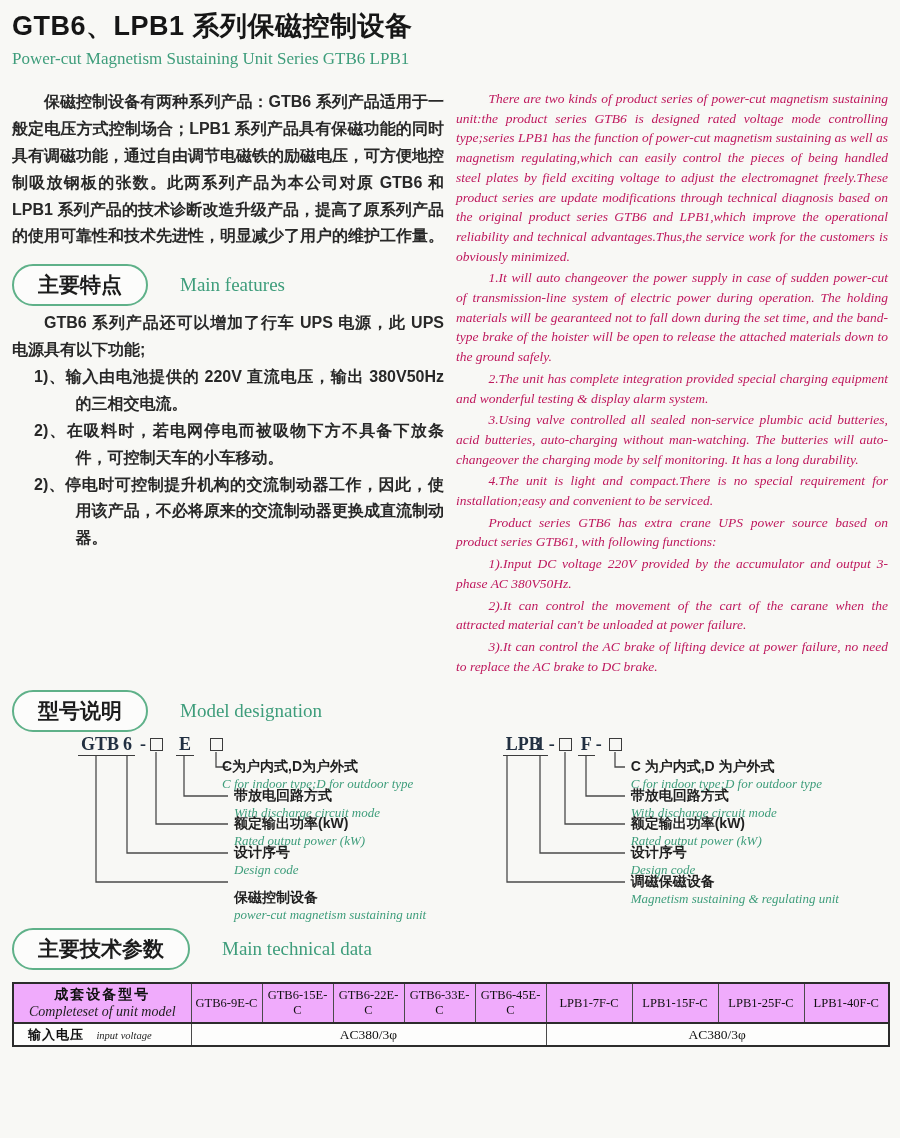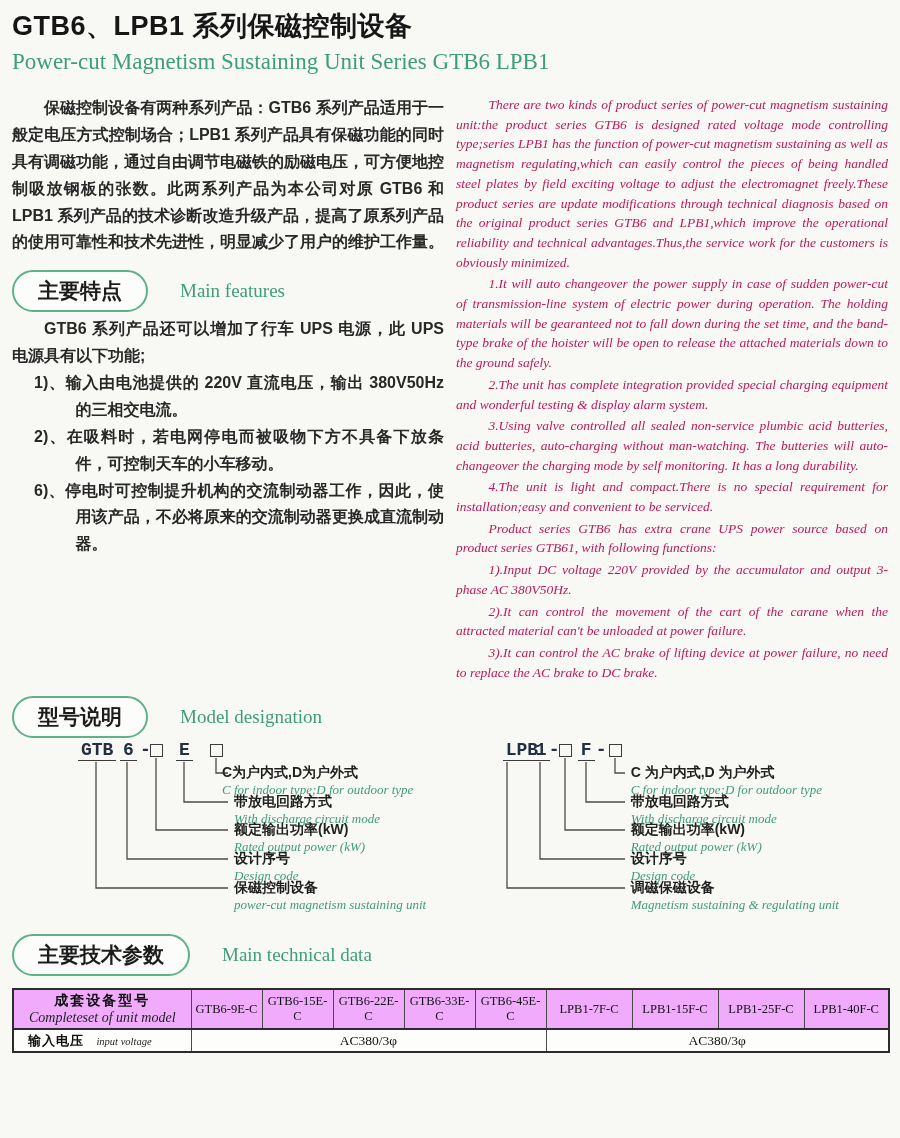--- a/index.html
+++ b/index.html
@@ -4,21 +4,21 @@
 <style>
   * { margin:0; padding:0; box-sizing:border-box; }
   html,body { background:#e9e8e4; }
   .page {
     position:relative; width:900px; height:1138px; margin:0 auto;
     background:#f8f8f5; padding:8px 12px 0 12px; overflow:hidden;
     font-family:"Liberation Sans", sans-serif; color:#262626;
   }
   
   .title { font-size:27px; font-weight:bold; color:#161616; letter-spacing:.5px; }
-  .subtitle { margin-top:5px; font-family:"Liberation Serif", serif; font-size:23px; color:#3e9d7b; }
+  .subtitle { margin-top:5px; font-family:"Liberation Serif", serif; font-size:17px; color:#3e9d7b; }
   
   .cols { display:flex; margin-top:20px; }
   .col-left  { width:438px; }
   .col-right { width:438px; margin-left:12px; }
   .zh { font-size:16px; font-weight:600; line-height:1.68; text-align:justify; color:#282828; }
   .zh.intro { text-indent:2em; }
   .feat-list { margin-top:12px; }
   .zh.feat { margin-left:10px; padding-left:2.1em; text-indent:-2.1em; }
   .zh.ups-intro { text-indent:2em; }
   .sub-list { }
@@ -35,21 +35,21 @@
   .head-en { margin-left:32px; font-family:"Liberation Serif", serif; font-size:19px; color:#3e9d7b; }
   .features-head { margin-top:14px; margin-bottom:4px; }
   .model-head { margin-top:14px; }
   .table-head { margin-top:16px;text-align:center; }
   
   .diagrams { display:flex; padding-left:58px; margin-top:2px; }
   .diagram { position:relative; height:178px; }
   .diagram.left  { width:437px; }
   .diagram.right { width:425px; }
   .dg-lines { position:absolute; left:0; top:0; }
-  .seg { position:absolute; top:0; font-family:Liberation Mono, monospace;
+  .seg { position:absolute; top:0; font-family:Liberation Serif, serif;
          font-weight:bold; font-size:18px; color:#223041; }
   .seg.u { border-bottom:1.5px solid #3c3c3c; padding:0 3px; }
   .seg.box { width:13px; height:13px; top:4px; border:1.6px solid #3c3c3c; background:transparent; }
   .dg-label { position:absolute; }
   .dg-zh { font-size:14px; font-weight:bold; color:#1f1f1f; white-space:nowrap; }
   .dg-en { font-family:"Liberation Serif", serif; font-style:italic; font-size:13px;
            color:#3e9d7b; white-space:nowrap; margin-top:0px; }
   
   .tech-table { margin-top:12px; width:876px; border-collapse:collapse;
                 border:2px solid #2c2c2c; table-layout:fixed; }
@@ -87,21 +87,21 @@
         <span class="pill">主要特点</span>
         <span class="head-en">Main features</span>
       </div>
 
 
       <p class="zh ups-intro">GTB6 系列产品还可以增加了行车 UPS 电源，此 UPS 电源具有以下功能;</p>
 
       <div class="sub-list">
         <p class="zh sub">1)、输入由电池提供的 220V 直流电压，输出 380V50Hz 的三相交电流。</p>
         <p class="zh sub">2)、在吸料时，若电网停电而被吸物下方不具备下放条件，可控制天车的小车移动。</p>
-        <p class="zh sub">6)、停电时可控制提升机构的交流制动器工作，因此，使用该产品，不必将原来的交流制动器更换成直流制动器。</p>
+        <p class="zh sub">2)、停电时可控制提升机构的交流制动器工作，因此，使用该产品，不必将原来的交流制动器更换成直流制动器。</p>
       </div>
     </div>
 
     <div class="col-right">
       <p class="en-p">There are two kinds of product series of power-cut magnetism sustaining unit:the product series GTB6 is designed rated voltage mode controlling type;series LPB1 has the function of power-cut magnetism sustaining as well as magnetism regulating,which can easily control the pieces of being handled steel plates by field exciting voltage to adjust the electromagnet freely.These product series are update modifications through technical diagnosis based on the original product series GTB6 and LPB1,which improve the operational reliability and technical advantages.Thus,the service work for the customers is obviously minimized.</p>
       <p class="en-p first-item">1.It will auto changeover the power supply in case of sudden power-cut of transmission-line system of electric power during operation. The holding materials will be gearanteed not to fall down during the set time, and the band-type brake of the hoister will be open to release the attached materials down to the ground safely.</p>
       <p class="en-p">2.The unit has complete integration provided special charging equipment and wonderful testing &amp; display alarm system.</p>
       <p class="en-p">3.Using valve controlled all sealed non-service plumbic acid butteries, acid butteries, auto-charging without man-watching. The butteries will auto-changeover the charging mode by self monitoring. It has a long durability.</p>
       <p class="en-p">4.The unit is light and compact.There is no special requirement for installation;easy and convenient to be serviced.</p>
       <p class="en-p">Product series GTB6 has extra crane UPS power source based on product series GTB61, with following functions:</p>
@@ -144,21 +144,21 @@
         <div class="dg-en">With discharge circuit mode</div>
       </div>
       <div class="dg-label" style="left:164px; top:81px">
         <div class="dg-zh">额定输出功率(kW)</div>
         <div class="dg-en">Rated output power (kW)</div>
       </div>
       <div class="dg-label" style="left:164px; top:110px">
         <div class="dg-zh">设计序号</div>
         <div class="dg-en">Design code</div>
       </div>
-      <div class="dg-label" style="left:164px; top:139px">
+      <div class="dg-label" style="left:164px; top:155px">
         <div class="dg-zh">保磁控制设备</div>
         <div class="dg-en">power-cut magnetism sustaining unit</div>
       </div>
     </div>
 
     <div class="diagram right">
       <svg class="dg-lines" width="425" height="178" viewBox="0 0 425 178">
         <g fill="none" stroke="#4a4a4a" stroke-width="1.3">
           <polyline points="130,18 130,33 140,33"></polyline>
           <polyline points="101,22 101,62 140,62"></polyline>

